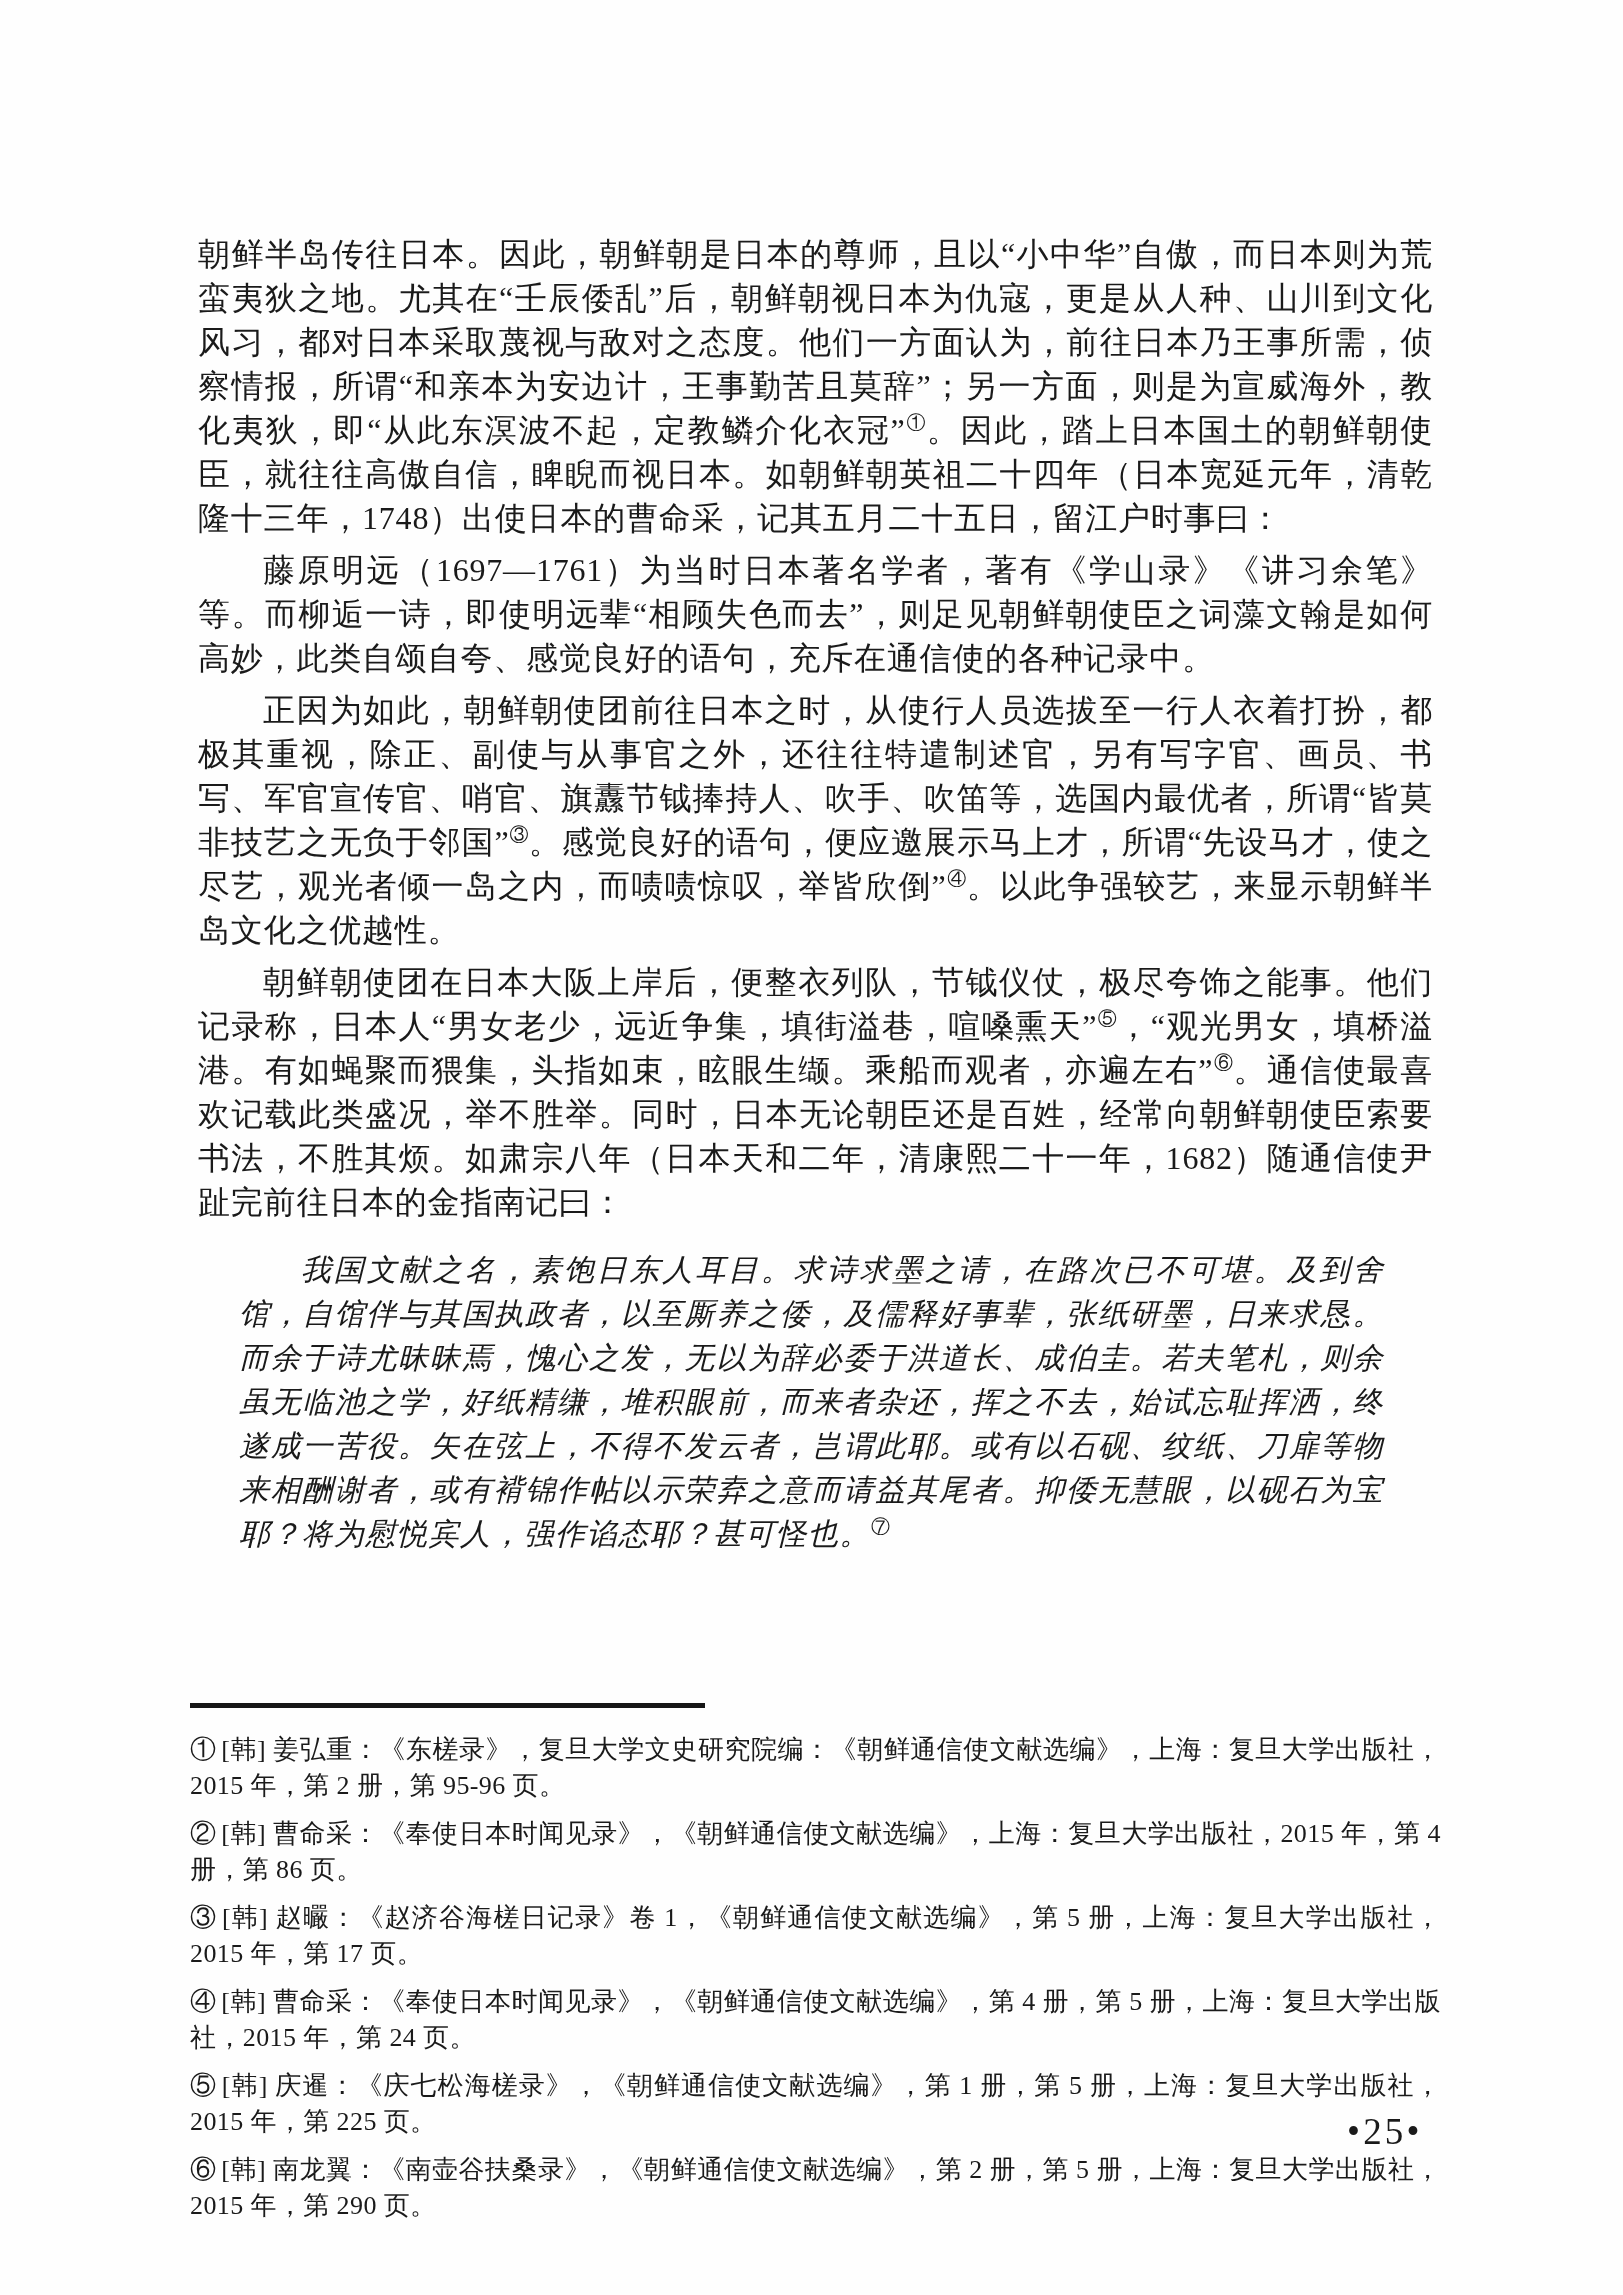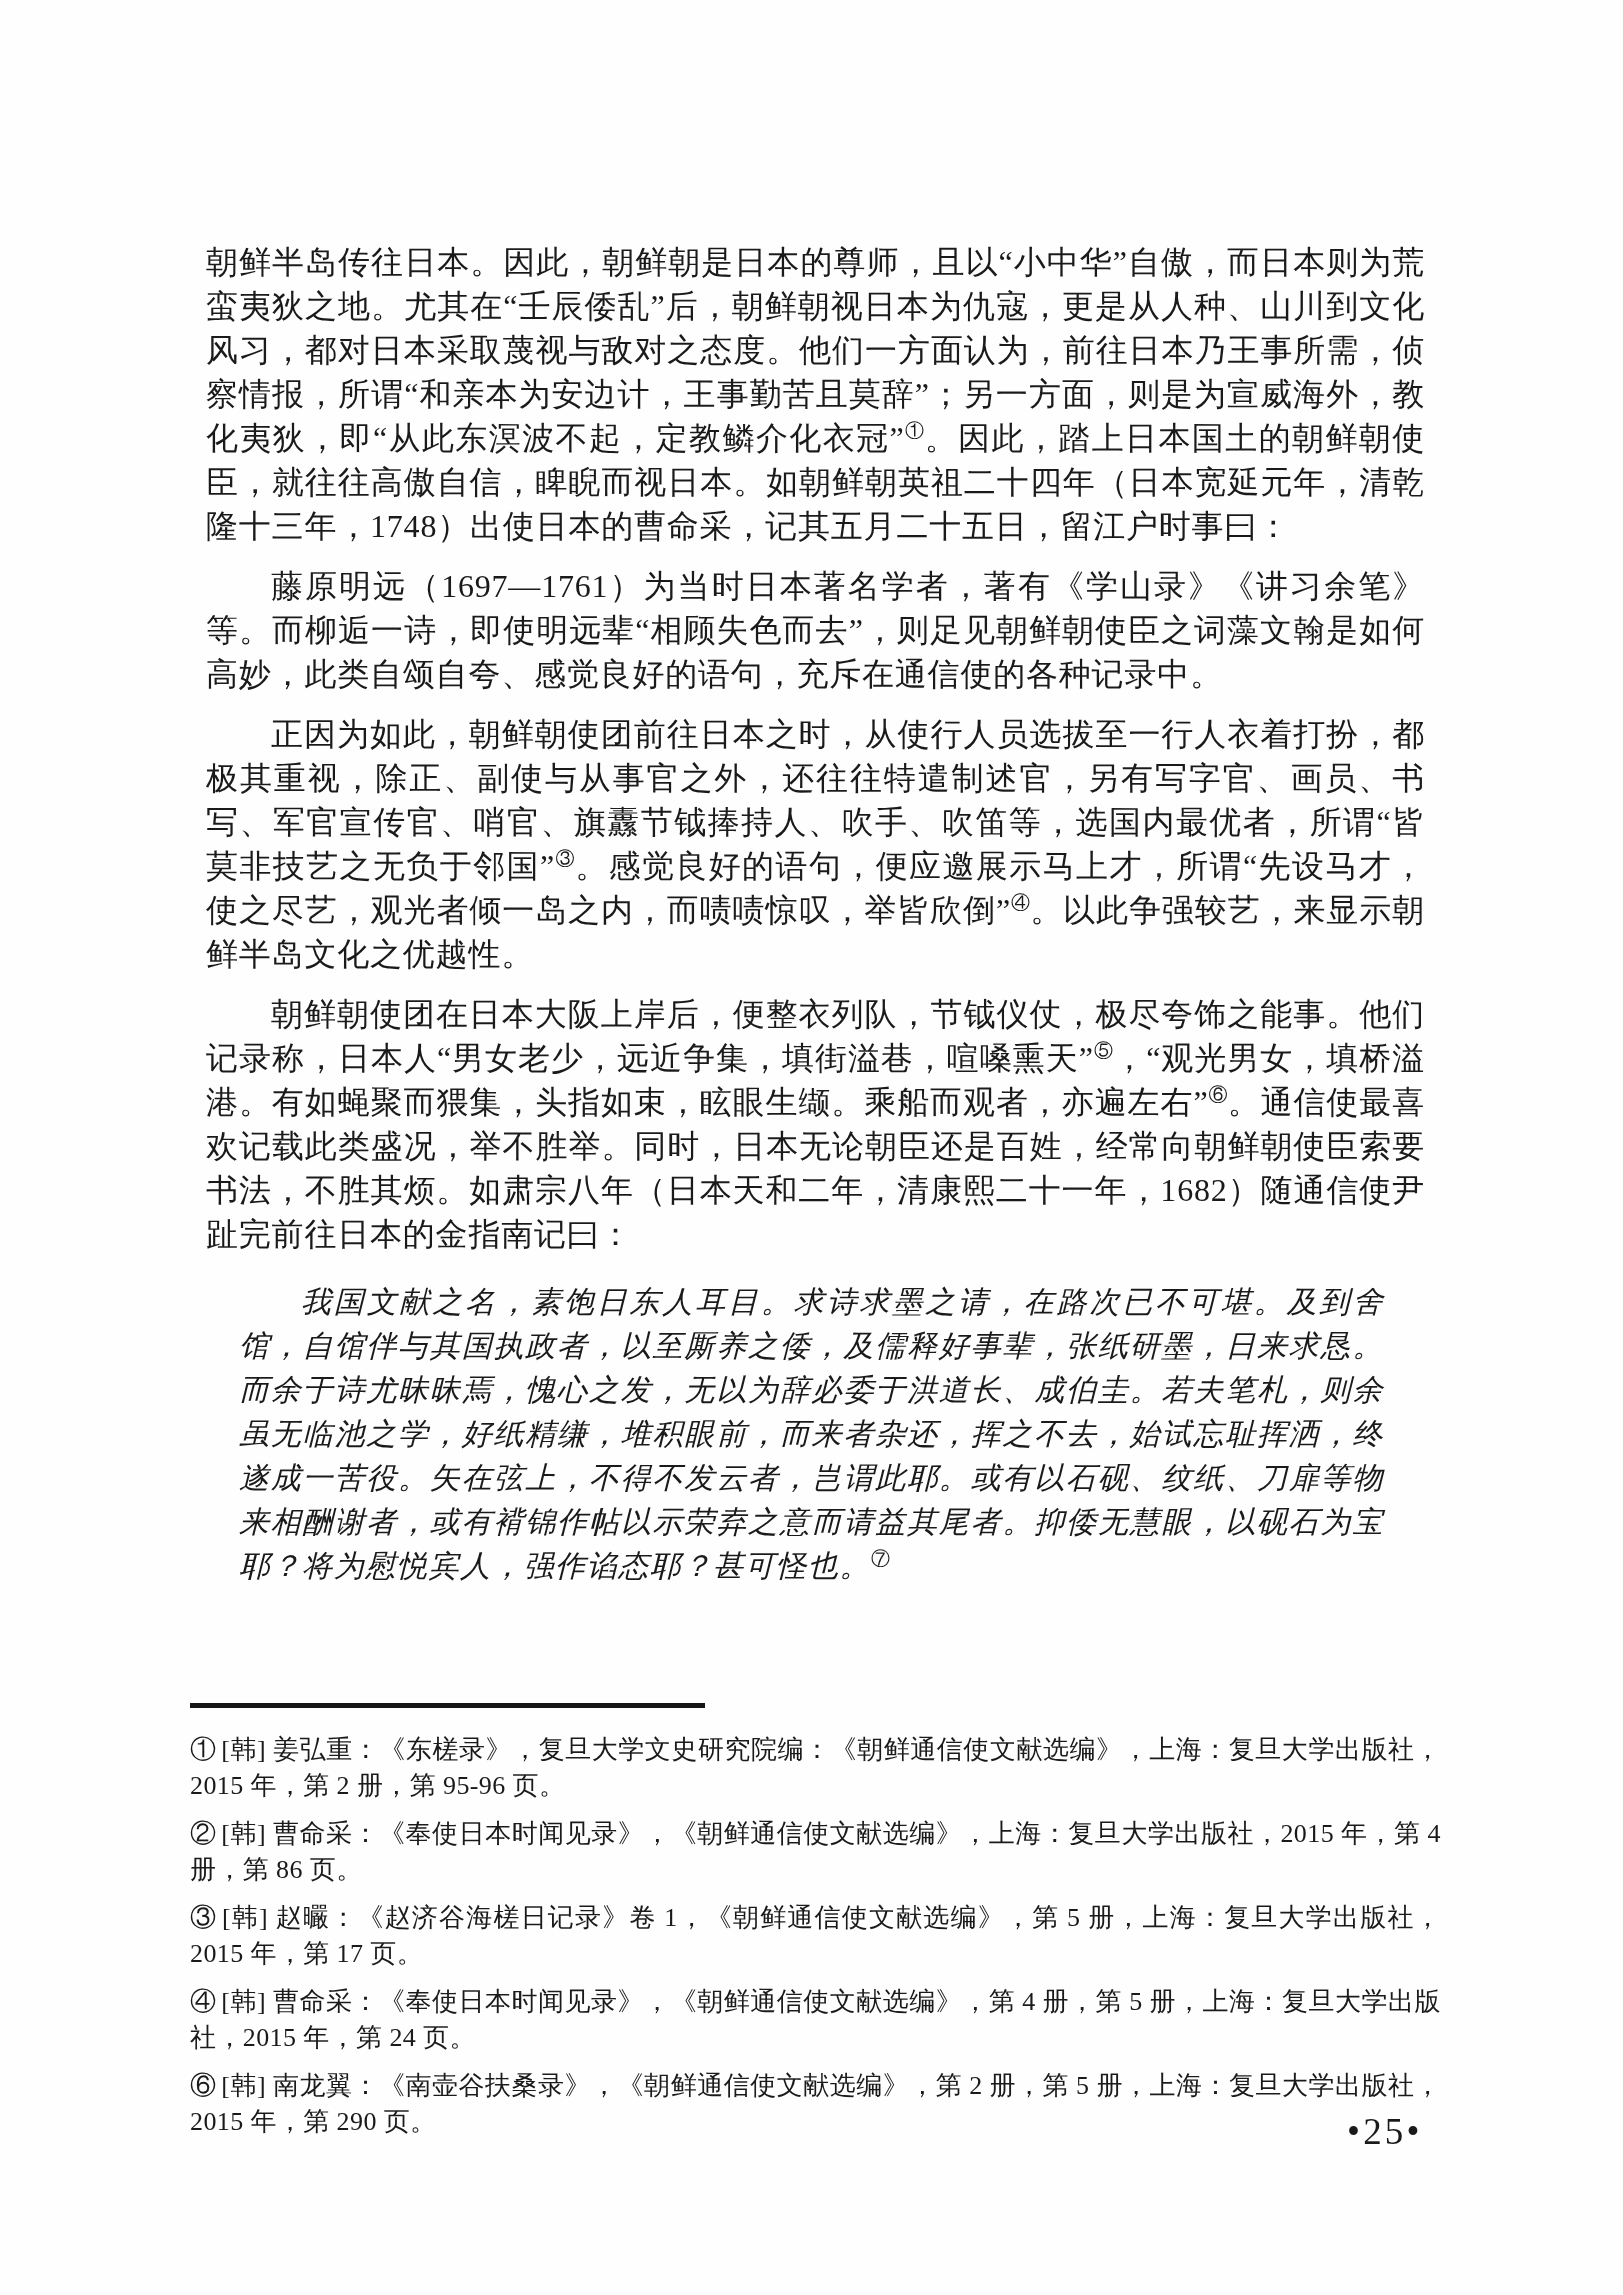--- a/index.html
+++ b/index.html
@@ -13,21 +13,21 @@
     overflow:hidden;
   }
   .content {
     position:absolute;
     left:190px; top:224px;
     width:1251px;
   }
   p.body {
     font-size:32px;
     line-height:44px;
-    margin:16px;
+    margin:8px;
     text-align:justify;
     letter-spacing:0.8px;
   }
   p.body.indent { text-indent:65px; }
   p.quote {
     font-size:30px;
     line-height:44px;
     margin:24px 57px 36px 49px;
     text-indent:62px;
     text-align:justify;
@@ -79,19 +79,20 @@
       <p class="quote"><span>我国文献之名，素饱日东人耳目。求诗求墨之请，在路次已不可堪。及到舍馆，自馆伴与其国执政者，以至厮养之倭，及儒释好事辈，张纸研墨，日来求恳。而余于诗尤昧昧焉，愧心之发，无以为辞必委于洪道长、成伯圭。若夫笔札，则余虽无临池之学，好纸精缣，堆积眼前，而来者杂还，挥之不去，始试忘耻挥洒，终遂成一苦役。矢在弦上，不得不发云者，岂谓此耶。或有以石砚、纹纸、刀扉等物来相酬谢者，或有褙锦作帖以示荣弆之意而请益其尾者。抑倭无慧眼，以砚石为宝耶？将为慰悦宾人，强作谄态耶？甚可怪也。</span><sup class="fnref">⑦</sup></p>
     </div>
 
   <div class="footnote-area">
     <div class="fn-rule"></div>
     <div id="footnote-list">
         <div class="fn-item"><span class="fn-marker">①</span><span>[韩] 姜弘重：《东槎录》，复旦大学文史研究院编：《朝鲜通信使文献选编》，上海：复旦大学出版社，2015 年，第 2 册，第 95-96 页。</span></div>
         <div class="fn-item"><span class="fn-marker">②</span><span>[韩] 曹命采：《奉使日本时闻见录》，《朝鲜通信使文献选编》，上海：复旦大学出版社，2015 年，第 4 册，第 86 页。</span></div>
         <div class="fn-item"><span class="fn-marker">③</span><span>[韩] 赵曮：《赵济谷海槎日记录》卷 1，《朝鲜通信使文献选编》，第 5 册，上海：复旦大学出版社，2015 年，第 17 页。</span></div>
         <div class="fn-item"><span class="fn-marker">④</span><span>[韩] 曹命采：《奉使日本时闻见录》，《朝鲜通信使文献选编》，第 4 册，第 5 册，上海：复旦大学出版社，2015 年，第 24 页。</span></div>
+        <div class="fn-item"><span class="fn-marker">⑤</span><span>[韩] 庆暹：《庆七松海槎录》，《朝鲜通信使文献选编》，第 1 册，第 5 册，上海：复旦大学出版社，2015 年，第 225 页。</span></div>
         <div class="fn-item"><span class="fn-marker">⑥</span><span>[韩] 南龙翼：《南壶谷扶桑录》，《朝鲜通信使文献选编》，第 2 册，第 5 册，上海：复旦大学出版社，2015 年，第 290 页。</span></div>
       </div>
   </div>
 
   <div class="page-number">•25•</div>
 </div>
 
 
 </body></html>

